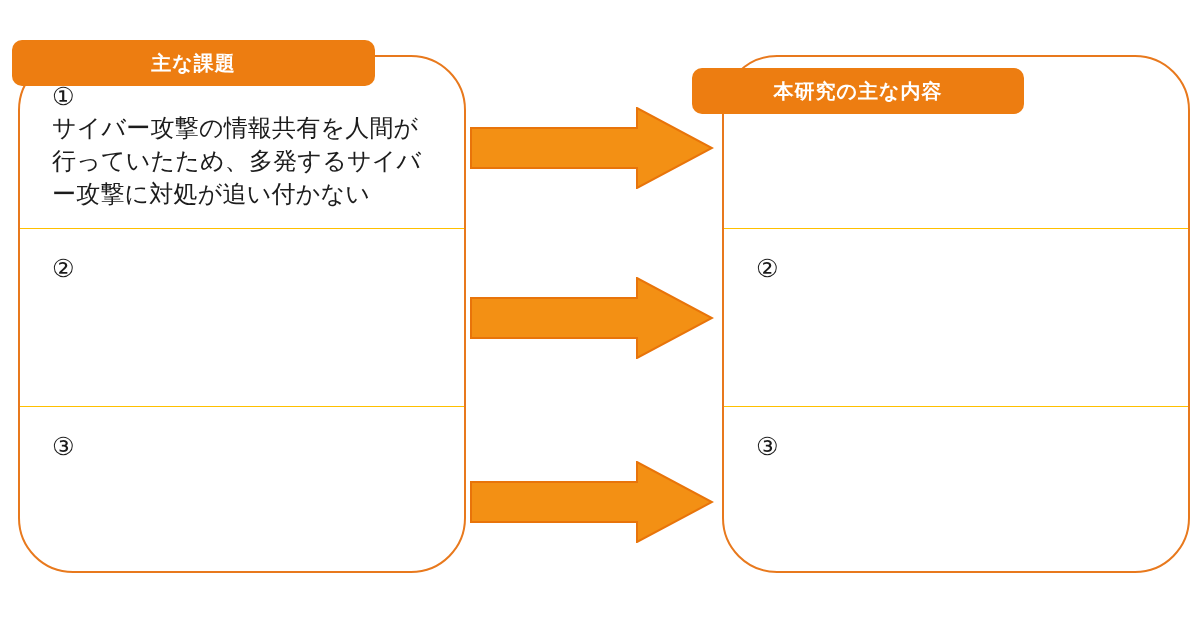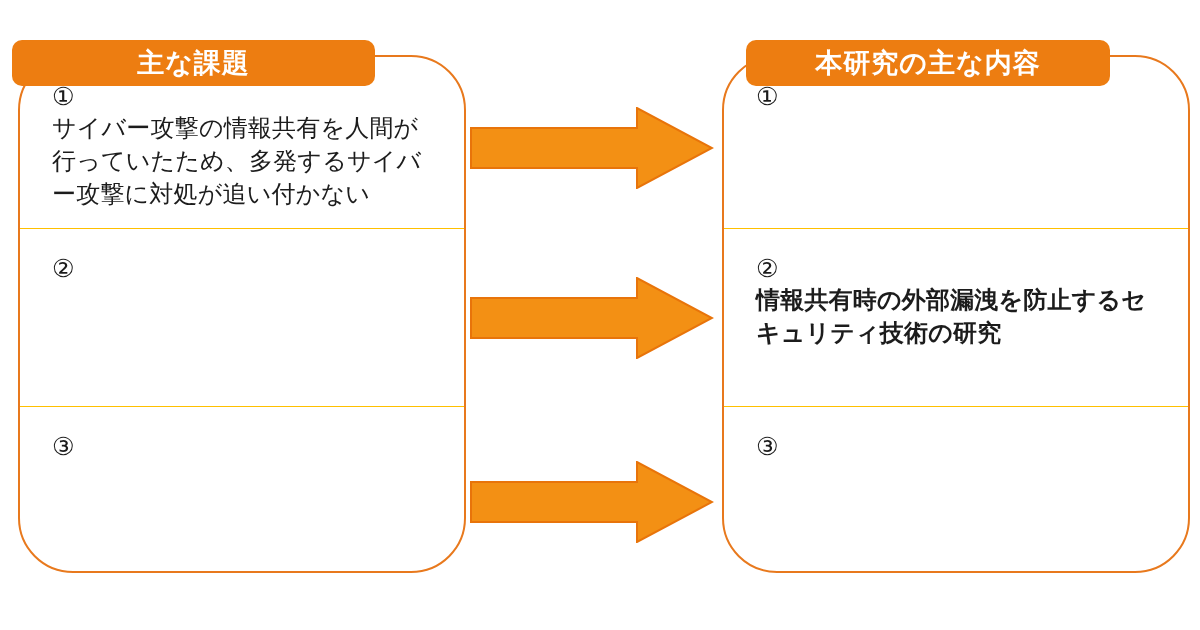--- a/index.html
+++ b/index.html
@@ -54,27 +54,27 @@
     color:var(--text);
     letter-spacing:0.2px;
   }
   .panel.right .txt{font-weight:700;}
   .tab{
     position:absolute;
     top:40px;height:46px;
     background:var(--header-fill);
     border-radius:10px;
     color:var(--header-text);
-    font-size:27px;font-weight:700;
+    font-size:20px;font-weight:700;
     display:flex;align-items:center;justify-content:center;
     letter-spacing:1px;
     z-index:2;
   }
   .tab.left{left:12px;width:363px;}
-  .tab.right{left:746px;width:364px;}
+  .tab.right{left:692px;width:332px;margin-top:28px;}
   .arrow{
     position:absolute;
     left:470px;width:244px;height:82px;
   }
   .arrow polygon{
     fill:var(--arrow-fill);
     stroke:var(--arrow-stroke);
     stroke-width:2;
     stroke-linejoin:miter;
   }
@@ -106,21 +106,20 @@
       <div class="num">③</div>
     </div>
   </div>
 
   <div class="panel right">
     <div class="row r1">
       <div class="num">①</div>
     </div>
     <div class="row r2">
       <div class="num">②</div>
-      <p class="txt">情報共有時の外部漏洩を防止するセキュリティ技術の研究</p>
     </div>
     <div class="row r3">
       <div class="num">③</div>
     </div>
   </div>
 
   <svg class="arrow a1" viewBox="0 0 244 82" aria-hidden="true">
     <polygon points="1,21 167,21 167,1 242,41 167,81 167,61 1,61"></polygon>
   </svg>
   <svg class="arrow a2" viewBox="0 0 244 82" aria-hidden="true">

